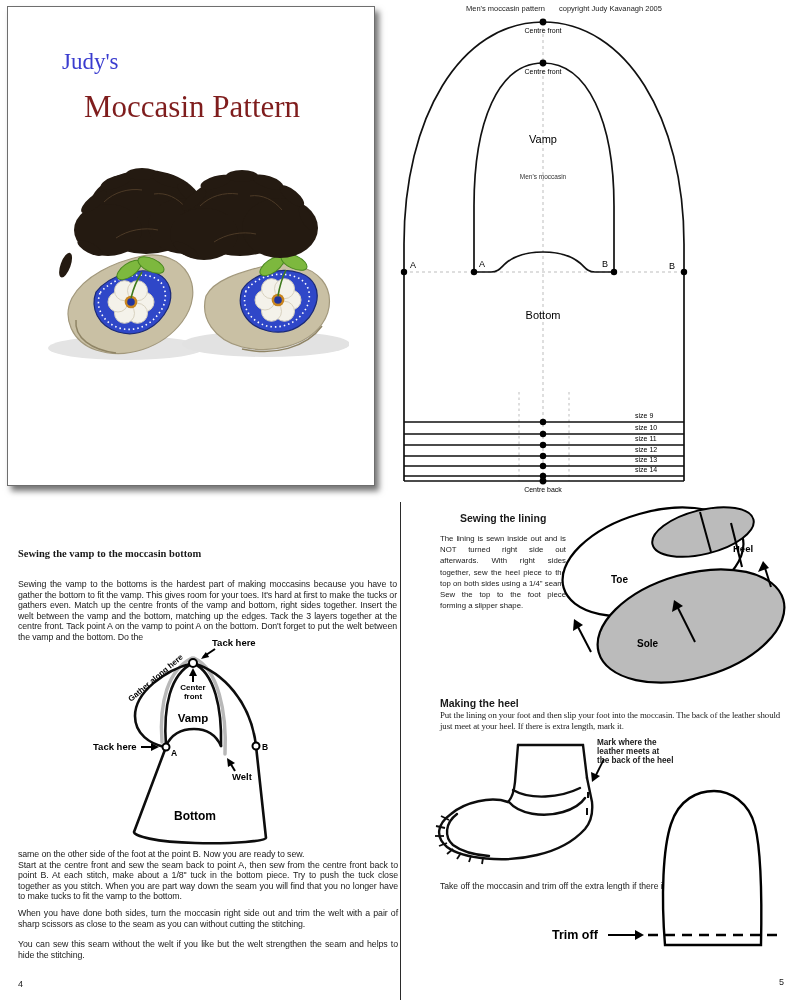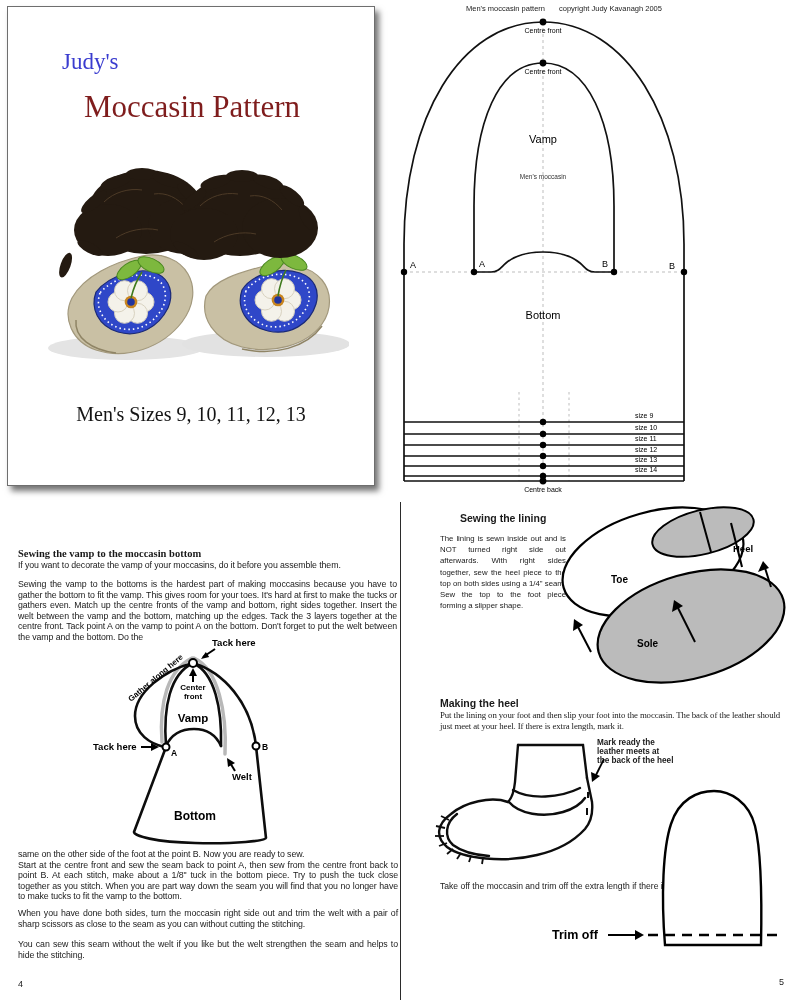--- a/index.html
+++ b/index.html
@@ -111,21 +111,20 @@
           <ellipse cx="152" cy="100" rx="14" ry="5" transform="rotate(30 152 100)"></ellipse>
         </g>
         <g stroke="#6e5539" stroke-width="1" opacity=".55" fill="none">
           <path d="M166,56 C176,46 190,42 204,44"></path>
           <path d="M216,46 C228,44 240,50 248,60"></path>
           <path d="M180,92 C192,84 208,81 222,84"></path>
         </g>
       </g>
     </svg>
 
-    <div class="abs cover-caption">Men's Sizes 9, 10, 11, 12, 13</div>
   </div>
 
   <svg class="abs" style="left:398px;top:0;" width="400" height="500" viewBox="0 0 400 500">
     <text x="68" y="11" font-size="7.5" fill="#222"><tspan>Men's moccasin pattern</tspan><tspan dx="14">copyright Judy Kavanagh 2005</tspan></text>
 
     <g stroke="#bdbdbd" stroke-width="1">
       <line x1="6" y1="272" x2="286" y2="272" stroke-dasharray="3 3"></line>
       <line x1="145" y1="22" x2="145" y2="481" stroke-dasharray="3 3"></line>
       <line x1="121" y1="392" x2="121" y2="481" stroke-dasharray="2.5 3"></line>
       <line x1="171" y1="392" x2="171" y2="481" stroke-dasharray="2.5 3"></line>
@@ -174,21 +173,20 @@
       <text x="237" y="452">size 12</text>
       <text x="237" y="462">size 13</text>
       <text x="237" y="472">size 14</text>
     </g>
     <text x="145" y="492" font-size="7" text-anchor="middle">Centre back</text>
   </svg>
 
   <div id="divider" class="abs"></div>
 
   <div class="abs h2" style="left:18px;top:548px;font-family:Liberation Serif, serif;">Sewing the vamp to the moccasin bottom</div>
-  <div class="abs body-txt" style="left:18px;top:560px;width:372px;">If you want to decorate the vamp of your moccasins, do it before you assemble them.</div>
   <div class="abs body-txt" style="left:18px;top:579px;width:379px;">Sewing the vamp to the bottoms is the hardest part of making moccasins because you have to gather the bottom to fit the vamp. This gives room for your toes. It's hard at first to make the tucks or gathers even. Match up the centre fronts of the vamp and bottom, right sides together. Insert the welt between the vamp and the bottom, matching up the edges. Tack the 3 layers together at the centre front. Tack point A on the vamp to point A on the bottom. Don't forget to put the welt between the vamp and the bottom. Do the</div>
 
   <svg class="abs" style="left:55px;top:632px;" width="270" height="218" viewBox="0 0 270 218">
 
     <g fill="none" stroke="#b8b8b8" stroke-width="3.5" stroke-linecap="round">
       <path d="M107,110 C104,70 113,38 137,26"></path>
       <path d="M139,26 C163,37 172,80 170,122"></path>
     </g>
 
     <g fill="none" stroke="#0d0d0d" stroke-width="2.6" stroke-linecap="round">
@@ -260,21 +258,21 @@
       <text x="66" y="78" font-size="10">Toe</text>
       <text x="188" y="47" font-size="9.5">Heel</text>
       <text x="92" y="142" font-size="10">Sole</text>
     </g>
   </svg>
 
   <div class="abs h2" style="left:440px;top:697px;">Making the heel</div>
   <div class="abs body-txt" style="left:440px;top:710px;width:354px;text-align:left;font-family:Liberation Serif, serif;">Put the lining on your foot and then slip your foot into the moccasin. The back of the leather should just meet at your heel. If there is extra length, mark it.</div>
 
   <div class="abs" style="left:597px;top:738px;font-size:8.2px;font-weight:bold;line-height:9.2px;">
-    <div>Mark ready the</div>
+    <div>Mark where the</div>
     <div>leather meets at</div>
     <div>the back of the heel</div>
   </div>
 
   <svg class="abs" style="left:425px;top:740px;" width="200" height="138" viewBox="0 0 200 138">
     <g fill="none" stroke="#0d0d0d" stroke-width="2.4" stroke-linecap="round">
       <path d="M93,5 L158,5 L162,38"></path>
       <path d="M93,5 L90,42 C89,52 87,58 83,62"></path>
       <path d="M88,50 C105,60 135,58 155,48"></path>
       <path d="M83,62 C66,56 40,62 26,74 C12,84 10,97 22,107 C38,119 80,123 112,115 C134,110 150,100 160,89 C166,82 168,72 167,62 L162,38"></path>

